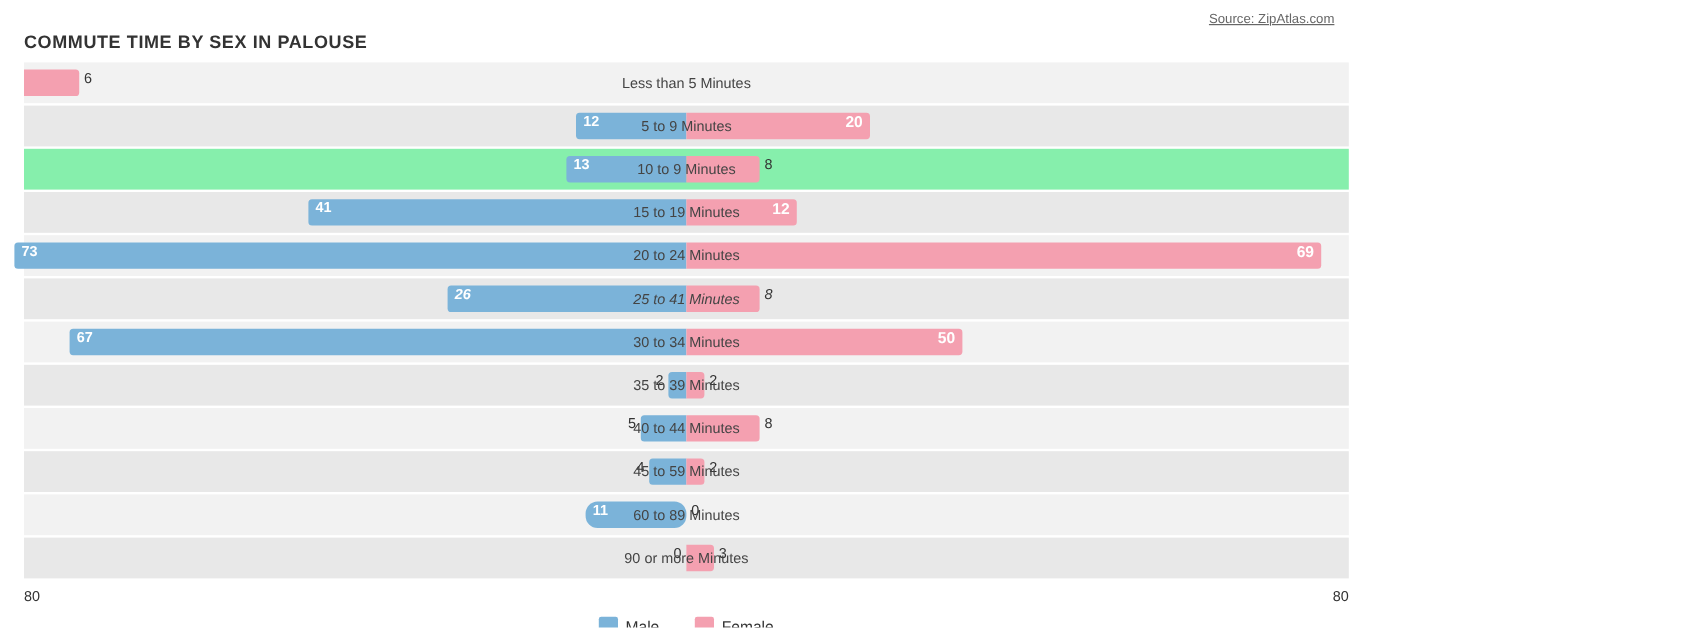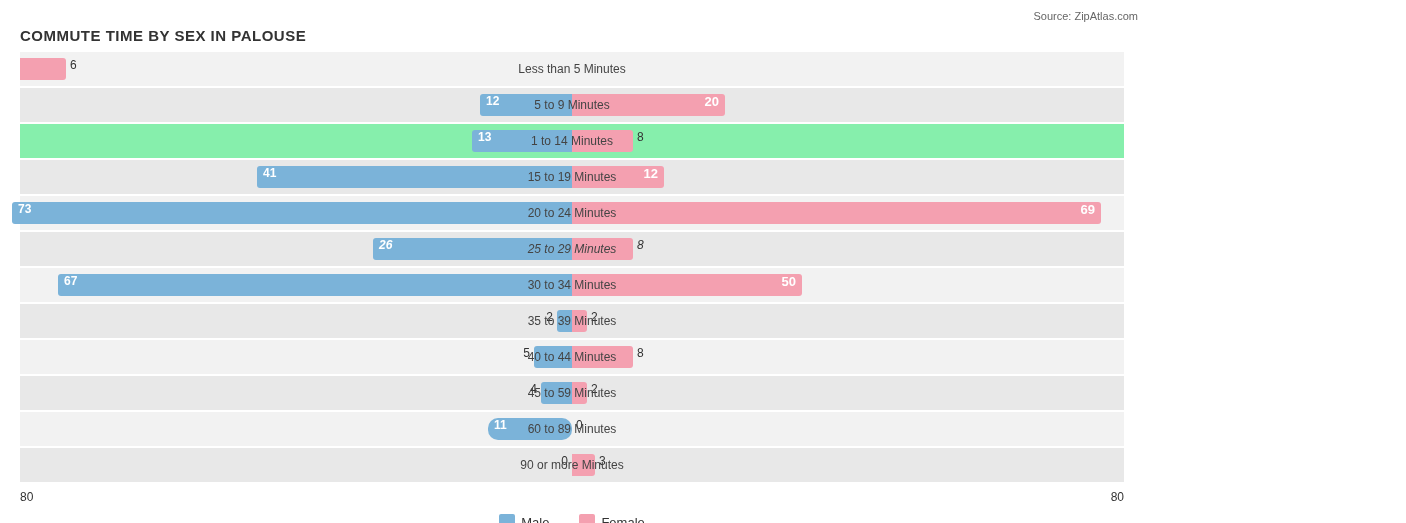--- a/index.html
+++ b/index.html
@@ -20,23 +20,24 @@
       font-size: 15px;
       font-weight: bold;
       color: #333;
       text-transform: uppercase;
       margin-bottom: 8px;
       letter-spacing: 0.5px;
     }
     .source {
       position: absolute;
       top: 10px;
-      right: 6px;
+      right: 32px;
       font-size: 11px;
       color: #666;
+      text-decoration: underline;
     }
     .bars-area {
       position: relative;
       width: 100%;
     }
     .label-center {
       position: absolute;
       left: 50%;
       transform: translateX(-50%);
       font-size: 12px;
@@ -193,21 +194,21 @@
         <div class="left-side">
           <div class="blue-bar" style="width: 100px;">
             <span class="val-on-bar-left">13</span>
           </div>
         </div>
         <div class="right-side">
           <div class="pink-bar" style="width: 61px;">
             <span class="val-right">8</span>
           </div>
         </div>
-        <div class="label-center">1 to 14 Minutes</div>
+        <div class="label-center">10 to 9 Minutes</div>
       </div>
       <div class="bar-row" style="background: rgb(232, 232, 232); margin-bottom: 2px;">
         <div class="left-side">
           <div class="blue-bar" style="width: 315px;">
             <span class="val-on-bar-left">41</span>
           </div>
         </div>
         <div class="right-side">
           <div class="pink-bar" style="width: 92px;">
             <span class="val-on-bar-right">12</span>
@@ -232,21 +233,21 @@
         <div class="left-side">
           <div class="blue-bar" style="width: 199px;">
             <span class="val-on-bar-left">26</span>
           </div>
         </div>
         <div class="right-side">
           <div class="pink-bar" style="width: 61px;">
             <span class="val-right">8</span>
           </div>
         </div>
-        <div class="label-center">25 to 29 Minutes</div>
+        <div class="label-center">25 to 41 Minutes</div>
       </div>
       <div class="bar-row" style="background: rgb(242, 242, 242); margin-bottom: 2px;">
         <div class="left-side">
           <div class="blue-bar" style="width: 514px;">
             <span class="val-on-bar-left">67</span>
           </div>
         </div>
         <div class="right-side">
           <div class="pink-bar" style="width: 230px;">
             <span class="val-on-bar-right">50</span>

